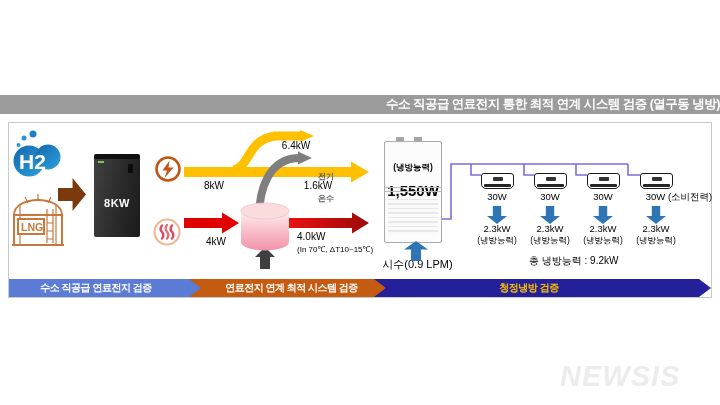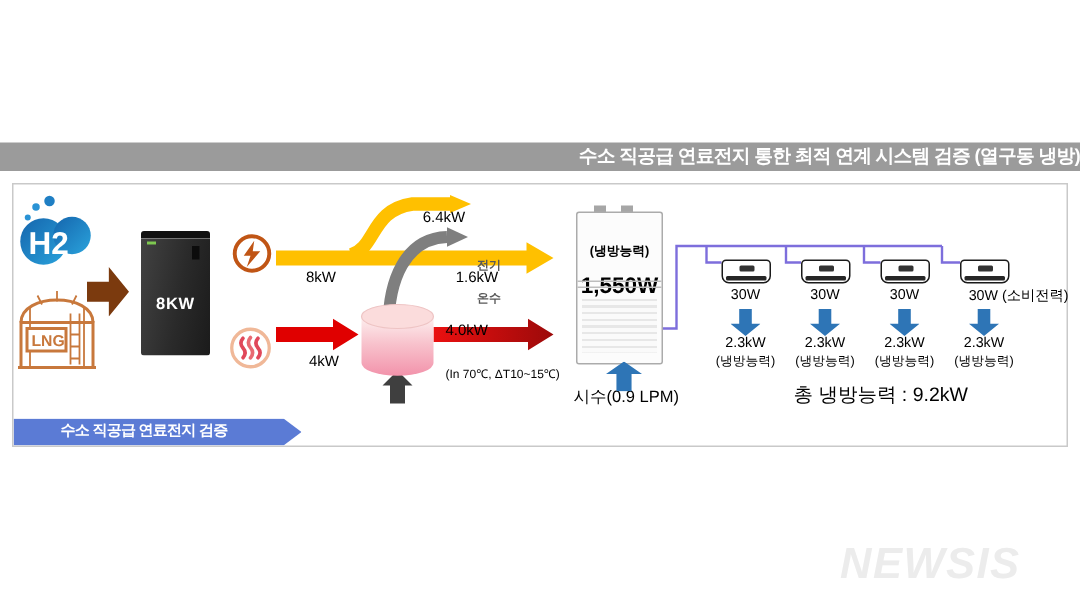--- a/index.html
+++ b/index.html
@@ -147,21 +147,21 @@
 
       <path d="M431 96 H442 V41 H619 M462 41 V52 H472 M515 41 V52 H525 M567 41 V52 H578 M619 41 V52 H631" stroke="#7D6EDC" stroke-width="1.6" fill="none"></path>
     </svg>
 
     <div class="lbl" style="left:183px;top:57px;width:44px">8kW</div>
     <div class="lbl" style="left:264px;top:17px;width:46px">6.4kW</div>
     <div class="tag" style="left:309px;top:8px">전기</div>
     <div class="tag" style="left:309px;top:30px">온수</div>
     <div class="lbl" style="left:287px;top:57px;width:44px">1.6kW</div>
     <div class="lbl" style="left:187px;top:113px;width:40px">4kW</div>
-    <div class="lbl" style="left:288px;top:92px;text-align:left">4.0kW</div>
+    <div class="lbl" style="left:288px;top:108px;text-align:left">4.0kW</div>
     <div class="lbl" style="left:288px;top:120px;font-size:8px;font-weight:normal;text-align:center">(In 70℃, ΔT10~15℃)</div>
 
     <div class="pipe-tab" style="left:387px"></div>
     <div class="pipe-tab" style="left:405px"></div>
     <div id="chiller">
       <div class="t1">1,550W</div>
       <div class="t2">(냉방능력)</div>
       <div class="div1"></div>
       <div class="div2"></div>
       <div class="vent"></div>
@@ -199,21 +199,23 @@
     <div class="lbl" style="left:463px;top:100px;width:50px;font-size:9.5px">2.3kW</div>
     <div class="lbl" style="left:516px;top:100px;width:50px;font-size:9.5px">2.3kW</div>
     <div class="lbl" style="left:569px;top:100px;width:50px;font-size:9.5px">2.3kW</div>
     <div class="lbl" style="left:622px;top:100px;width:50px;font-size:9.5px">2.3kW</div>
 
     <div class="lbl" style="left:458px;top:112px;width:60px;font-size:8.5px">(냉방능력)</div>
     <div class="lbl" style="left:511px;top:112px;width:60px;font-size:8.5px">(냉방능력)</div>
     <div class="lbl" style="left:564px;top:112px;width:60px;font-size:8.5px">(냉방능력)</div>
     <div class="lbl" style="left:617px;top:112px;width:60px;font-size:8.5px">(냉방능력)</div>
 
-    <div class="lbl" style="left:520px;top:131px;text-align:right;font-size:13px">총 냉방능력 : 9.2kW</div>
+    <div class="lbl" style="left:520px;top:131px;text-align:right;font-size:10px">총 냉방능력 : 9.2kW</div>
 
     <div class="stage" id="stage1"><span>수소 직공급 연료전지 검증</span></div>
+    <div class="stage" id="stage2"><span>연료전지 연계 최적 시스템 검증</span></div>
+    <div class="stage" id="stage3"><span>청정냉방 검증</span></div>
 
   </div>
 
   <div id="watermark">NEWSIS</div>
 
 </div>
 
 </body></html>

